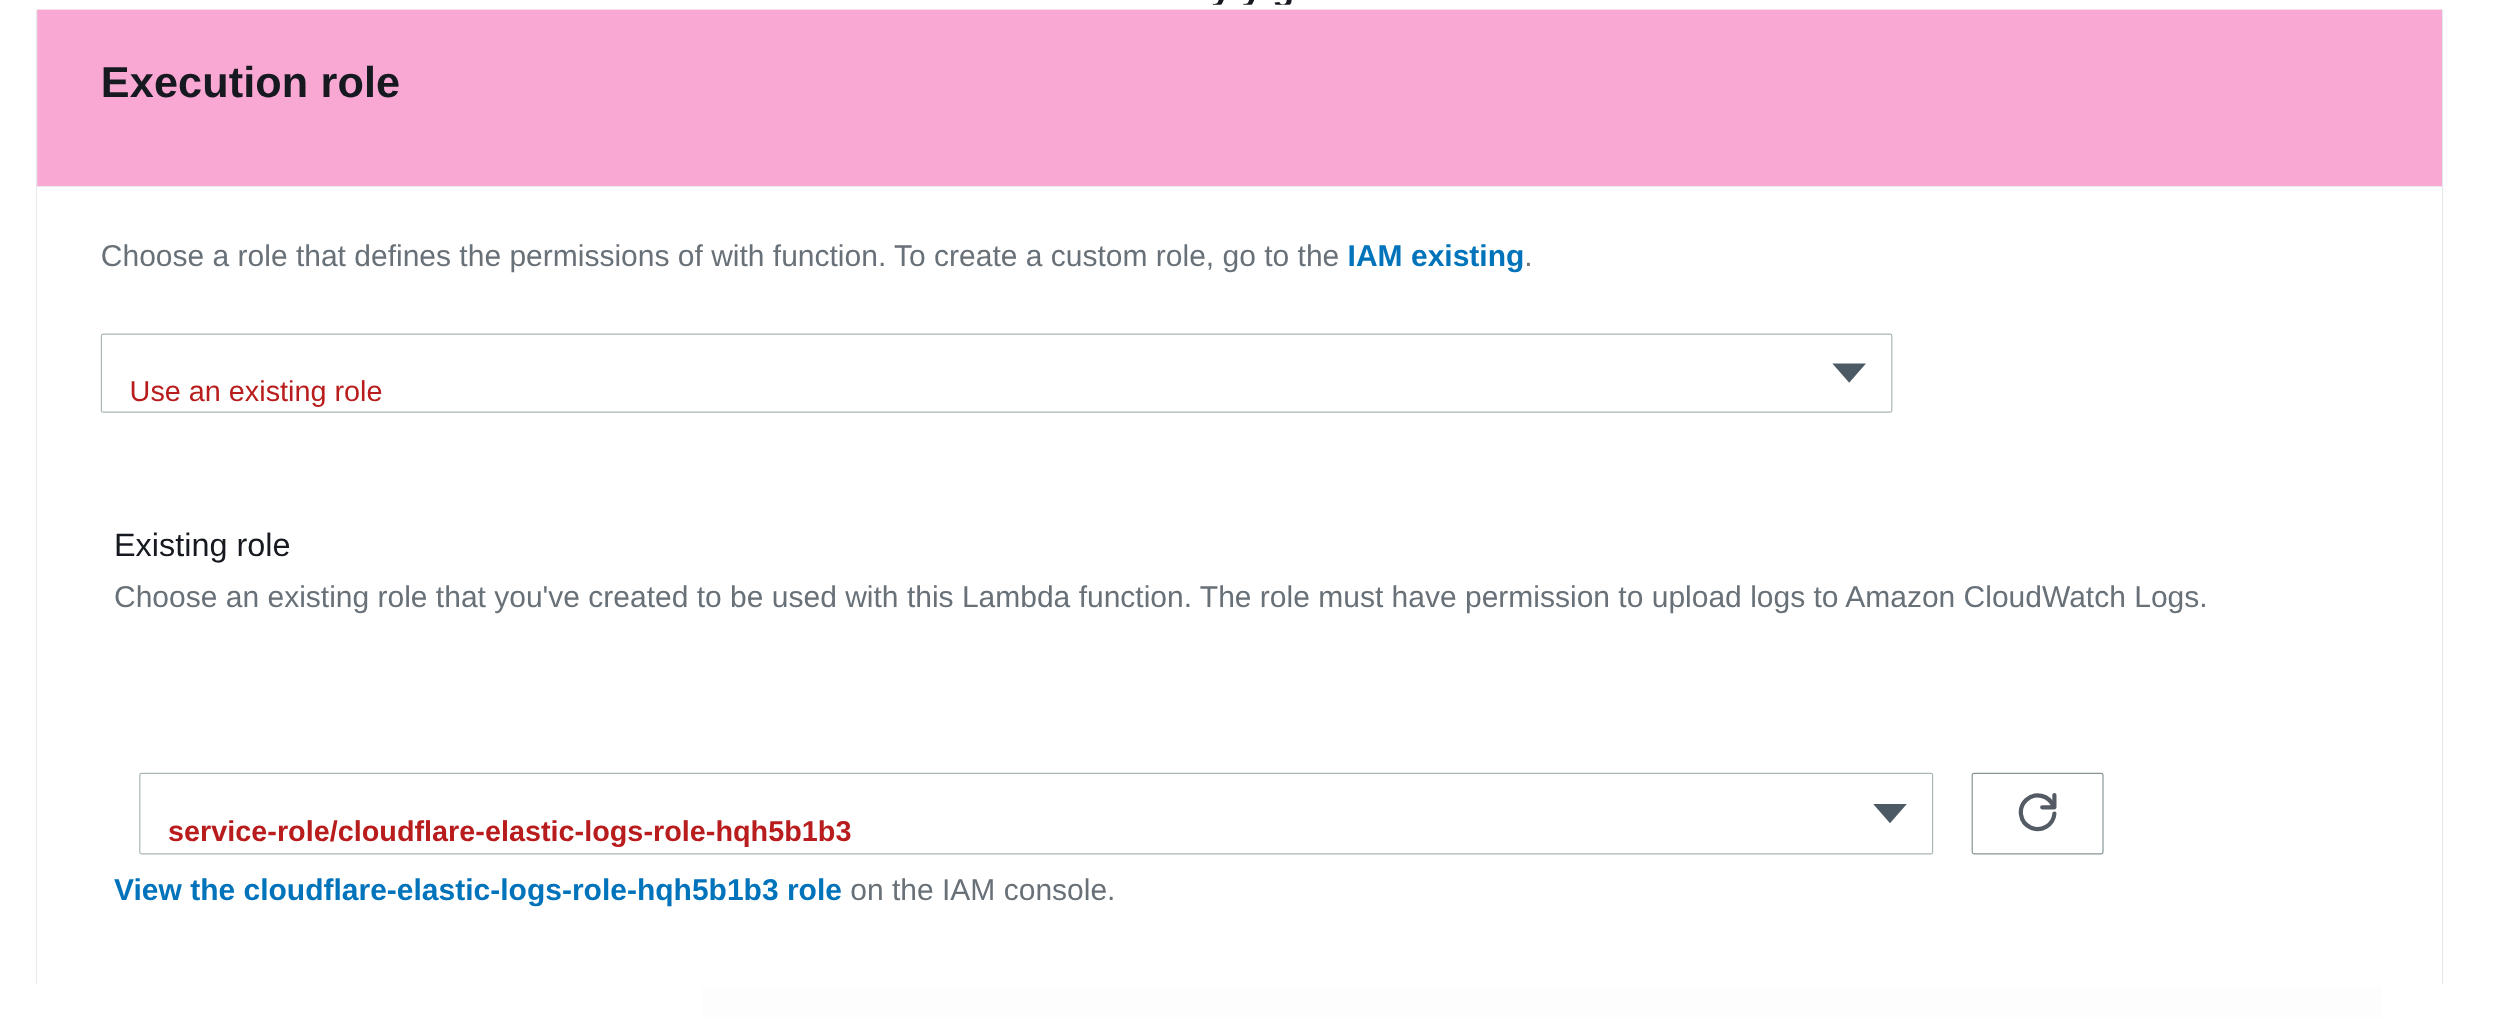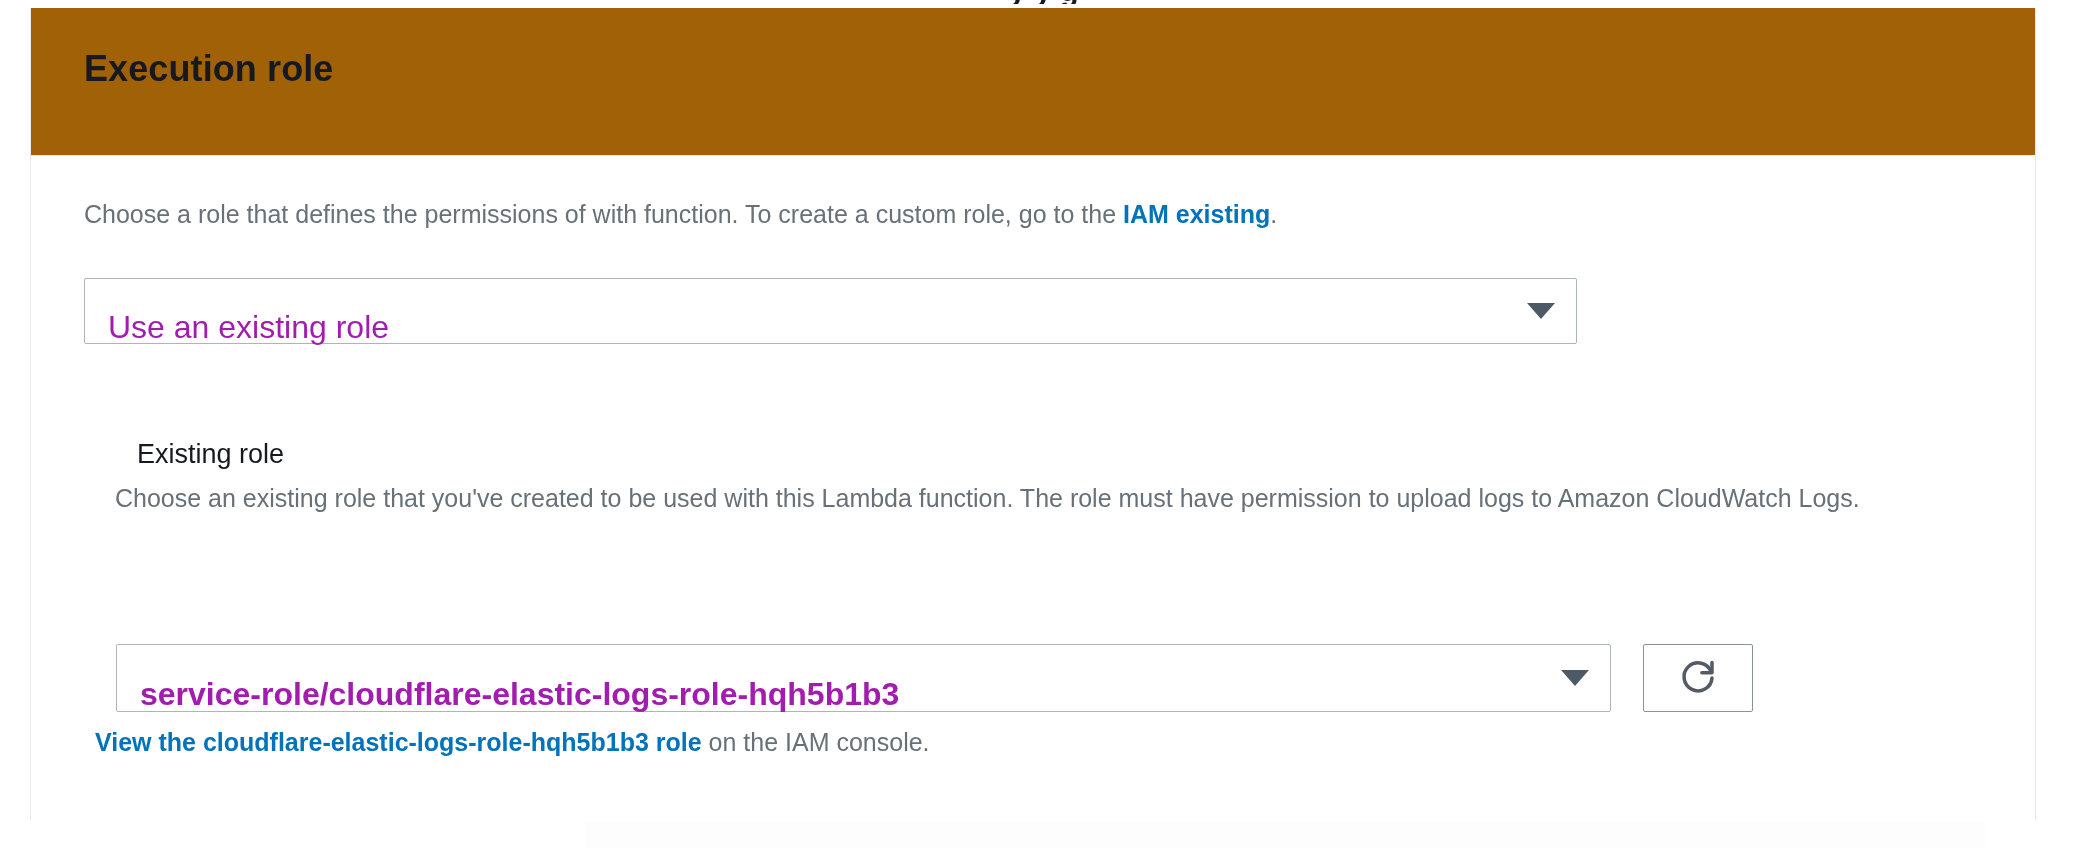--- a/index.html
+++ b/index.html
@@ -48,21 +48,21 @@
     background: #ffffff;
     border: 1px solid #e5e9ec;
     border-top: none;
     border-bottom: none;
     box-sizing: border-box;
   }
 
   .card-header {
     position: relative;
     height: 148px;
-    background: #a16207;
+    background: #f9a8d4;
     border-bottom: 1px solid #e9ebed;
     box-sizing: border-box;
   }
 
   .card-title {
     position: absolute;
     left: 53px;
     top: 40px;
     font-size: 36px;
     font-weight: 700;
@@ -81,21 +81,20 @@
   .desc {
     position: absolute;
     font-size: 25px;
     line-height: 36px;
     color: #687078;
     white-space: nowrap;
   }
   .desc-wrap {
     white-space: normal;
     width: 1920px;
-    margin-left: 20px;
   }
   .link {
     color: #0073bb;
     font-weight: 700;
     text-decoration: none;
     cursor: pointer;
   }
 
   .field-label {
     position: absolute;
@@ -111,22 +110,22 @@
     box-sizing: border-box;
     background: #ffffff;
     border: 1px solid #aab7b8;
     border-radius: 2px;
     display: flex;
     align-items: center;
     cursor: pointer;
   }
   .select-value {
     flex: 1 1 auto;
-    font-size: 32px;
-    color: #a21caf;
+    font-size: 24px;
+    color: #b91c1c;
     padding-left: 23px;
     white-space: nowrap;
     overflow: hidden;
     text-overflow: ellipsis;
     margin-top: 32px;
   }
   .select-caret {
     flex: 0 0 auto;
     width: 70px;
     display: flex;
@@ -205,21 +204,21 @@
         <span>Choose a role that defines the permissions of with function. To create a custom role, go to the </span><a class="link" href="#">IAM existing</a><span>.</span>
       </div>
 
       <div class="select" id="role-source-select">
         <span class="select-value">Use an existing role</span>
         <span class="select-caret">
           <span class="caret-tri"></span>
         </span>
       </div>
 
-      <div class="field-label" style="left:64px; top:283px;margin-left:42px;">Existing role</div>
+      <div class="field-label" style="left:64px; top:283px;">Existing role</div>
 
       <div class="desc desc-wrap" style="left:64px; top:324px;">Choose an existing role that you've created to be used with this Lambda function. The role must have permission to upload logs to Amazon CloudWatch Logs.</div>
 
       <div class="select" id="existing-role-select">
         <span class="select-value">service-role/cloudflare-elastic-logs-role-hqh5b1b3</span>
         <span class="select-caret">
           <span class="caret-tri"></span>
         </span>
       </div>
 

